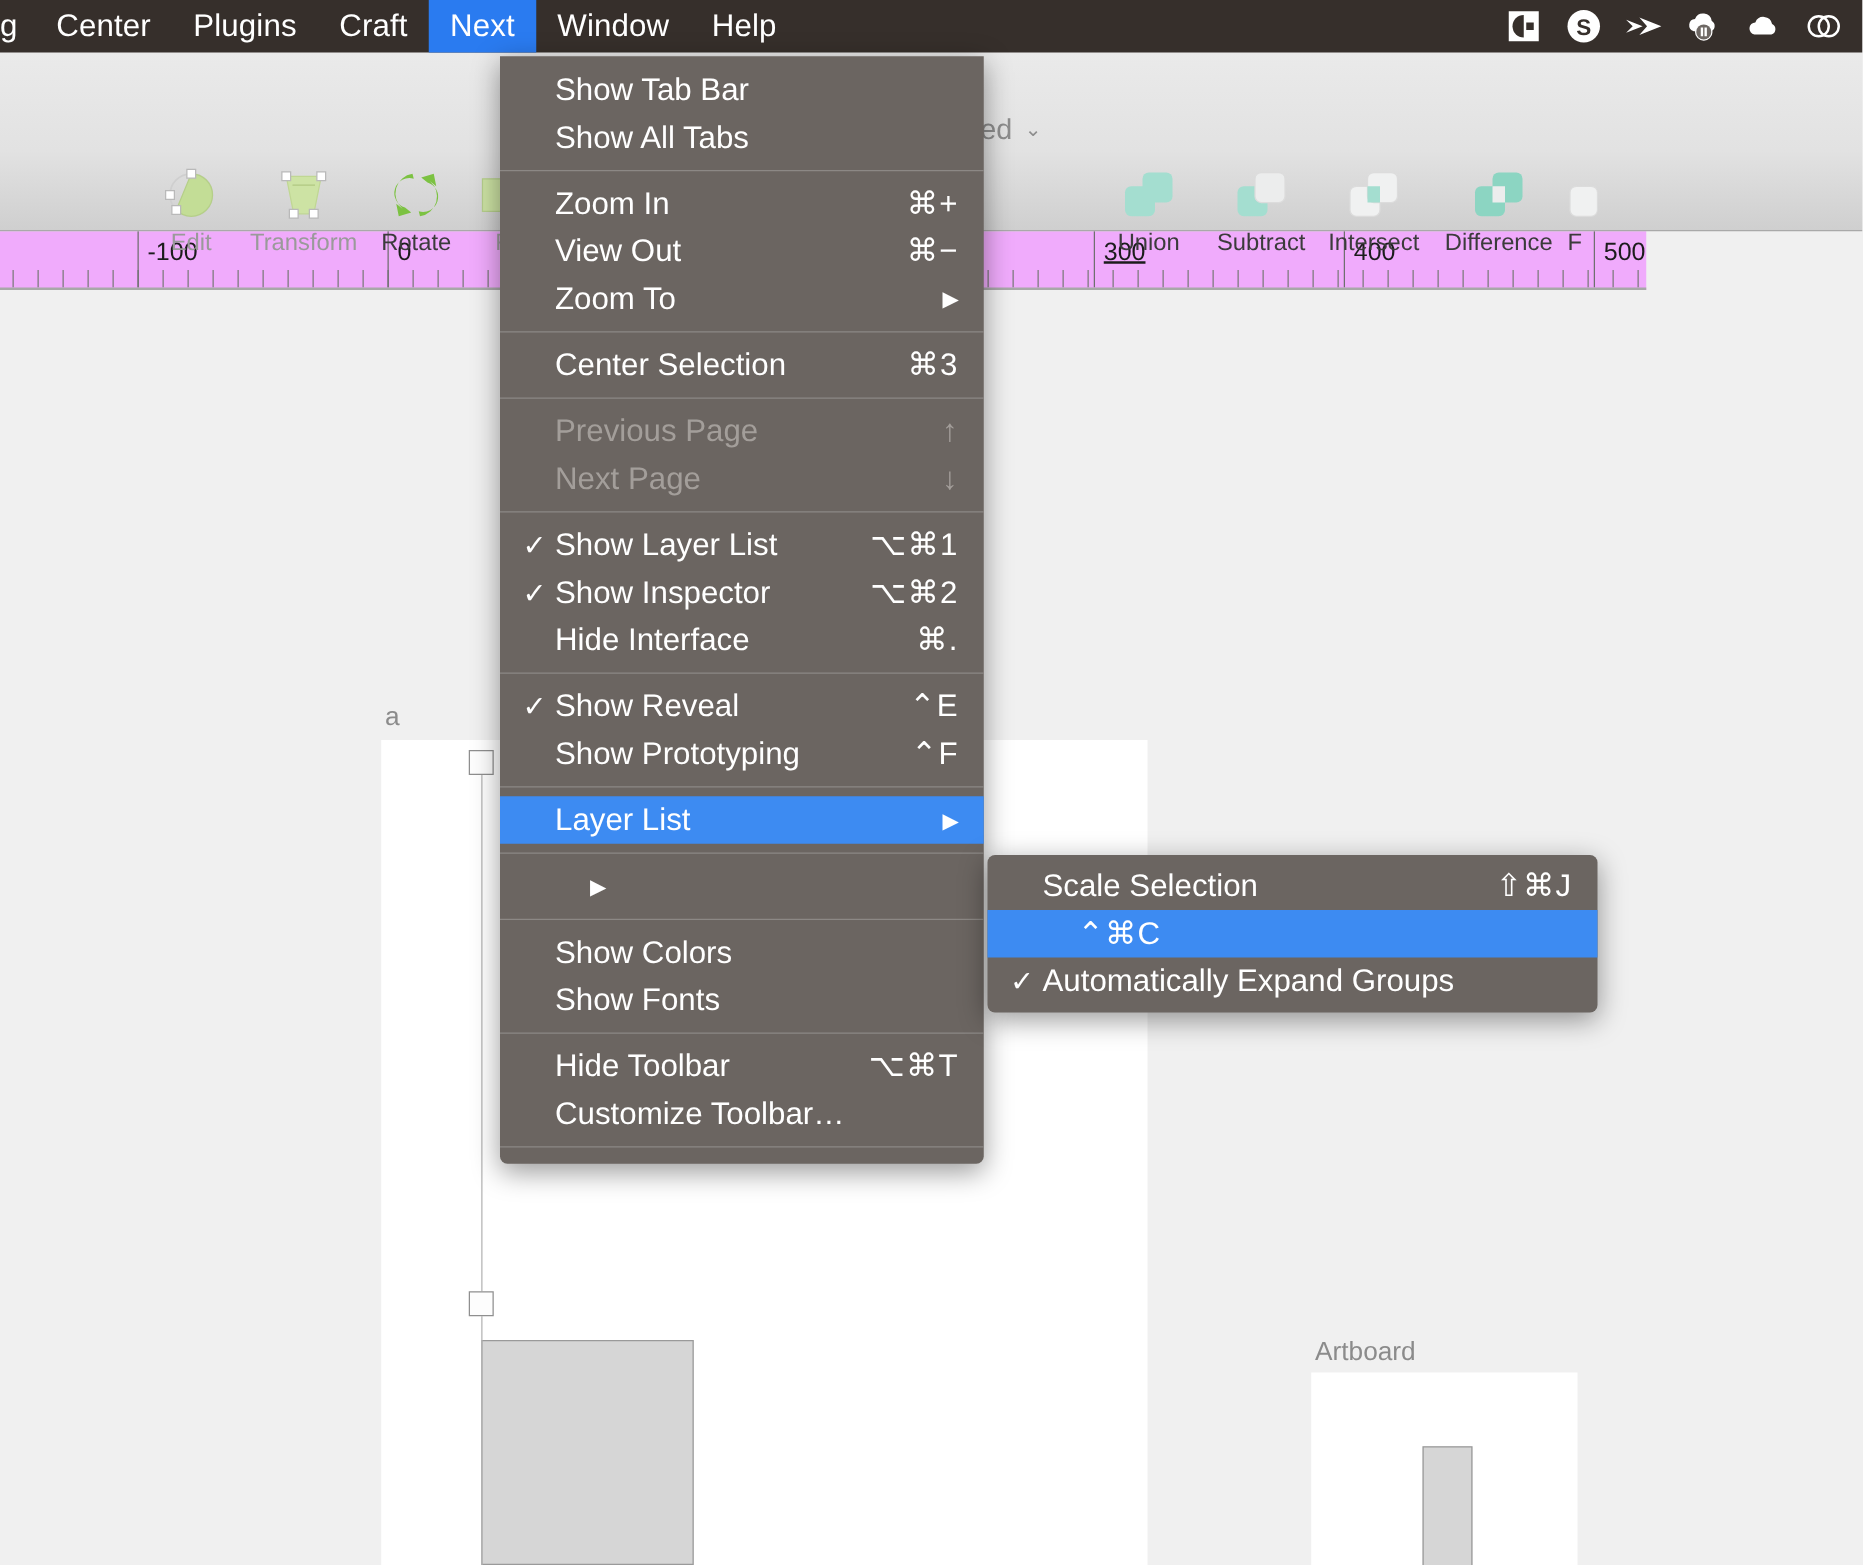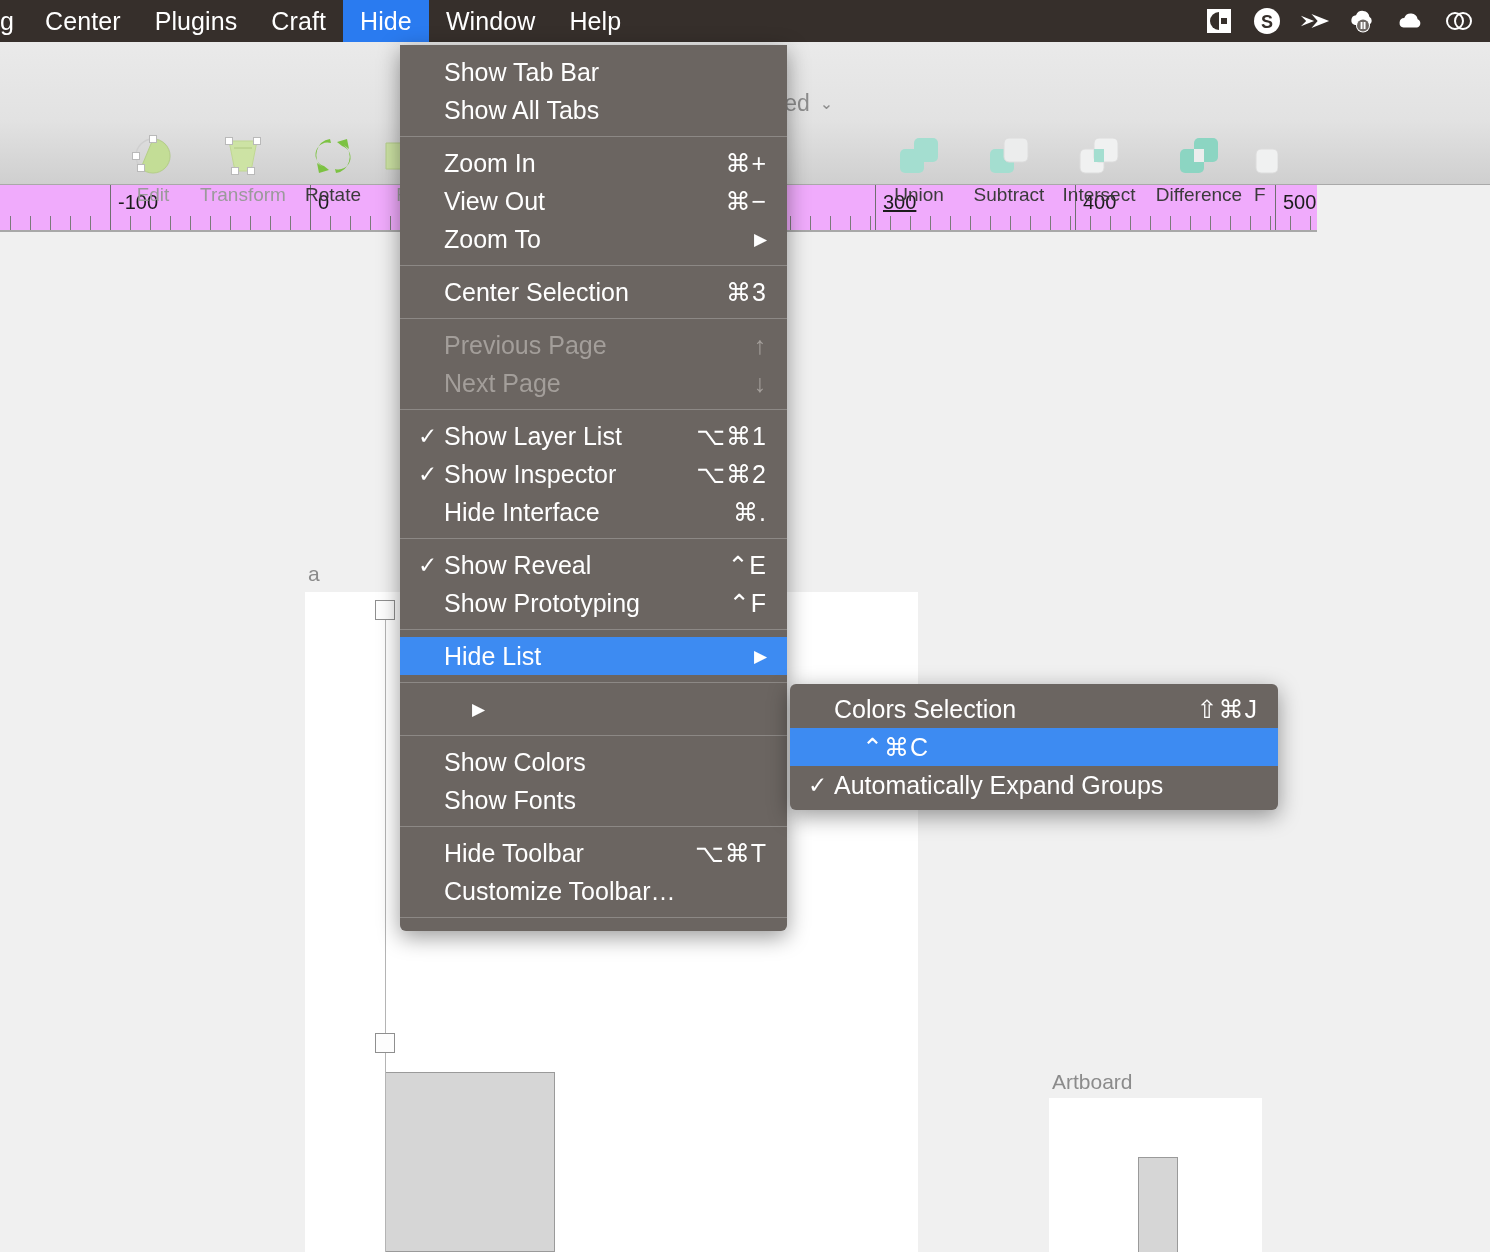--- a/index.html
+++ b/index.html
@@ -107,21 +107,21 @@
 <body>
 
 <div id="root">
 
   <div class="menubar">
     <div class="menubar-left">
       <div class="mb-item app-trunc">g</div>
       <div class="mb-item">Center</div>
       <div class="mb-item">Plugins</div>
       <div class="mb-item">Craft</div>
-      <div class="mb-item active">Hide</div>
+      <div class="mb-item active">Next</div>
       <div class="mb-item">Window</div>
       <div class="mb-item">Help</div>
     </div>
     <div class="menubar-right">
       <div class="mb-icon">
         <svg width="26" height="26" viewBox="0 0 26 26">
             <rect x="1" y="1" width="24" height="24" fill="#fff"></rect>
             <path d="M13 4 A9 9 0 0 0 13 22 Z" fill="#362f2b"></path>
             <rect x="15" y="10" width="6" height="6" fill="#362f2b"></rect>
           </svg>
@@ -458,21 +458,21 @@
         <span class="sc">⌃E</span>
       </div>
       <div class="mi">
         <span class="check"></span>
         <span class="lbl">Show Prototyping</span>
         <span class="sc">⌃F</span>
       </div>
       <div class="msep"></div>
       <div class="mi highlight">
         <span class="check"></span>
-        <span class="lbl">Hide List</span>
+        <span class="lbl">Layer List</span>
         <span class="arrow">▶</span>
       </div>
       <div class="msep"></div>
       <div class="mi">
         <span class="check"></span>
         <span class="arrow">▶</span>
       </div>
       <div class="msep"></div>
       <div class="mi">
         <span class="check"></span>
@@ -491,21 +491,21 @@
       <div class="mi">
         <span class="check"></span>
         <span class="lbl">Customize Toolbar…</span>
       </div>
       <div class="msep"></div>
     </div>
 
   <div class="menu" id="ll-submenu" style="left:790px; top:684px; width:488px;">
       <div class="mi">
         <span class="check"></span>
-        <span class="lbl">Colors Selection</span>
+        <span class="lbl">Scale Selection</span>
         <span class="sc">⇧⌘J</span>
       </div>
       <div class="mi highlight">
         <span class="check"></span>
         <span class="sc">⌃⌘C</span>
       </div>
       <div class="mi">
         <span class="check">✓</span>
         <span class="lbl">Automatically Expand Groups</span>
       </div>

